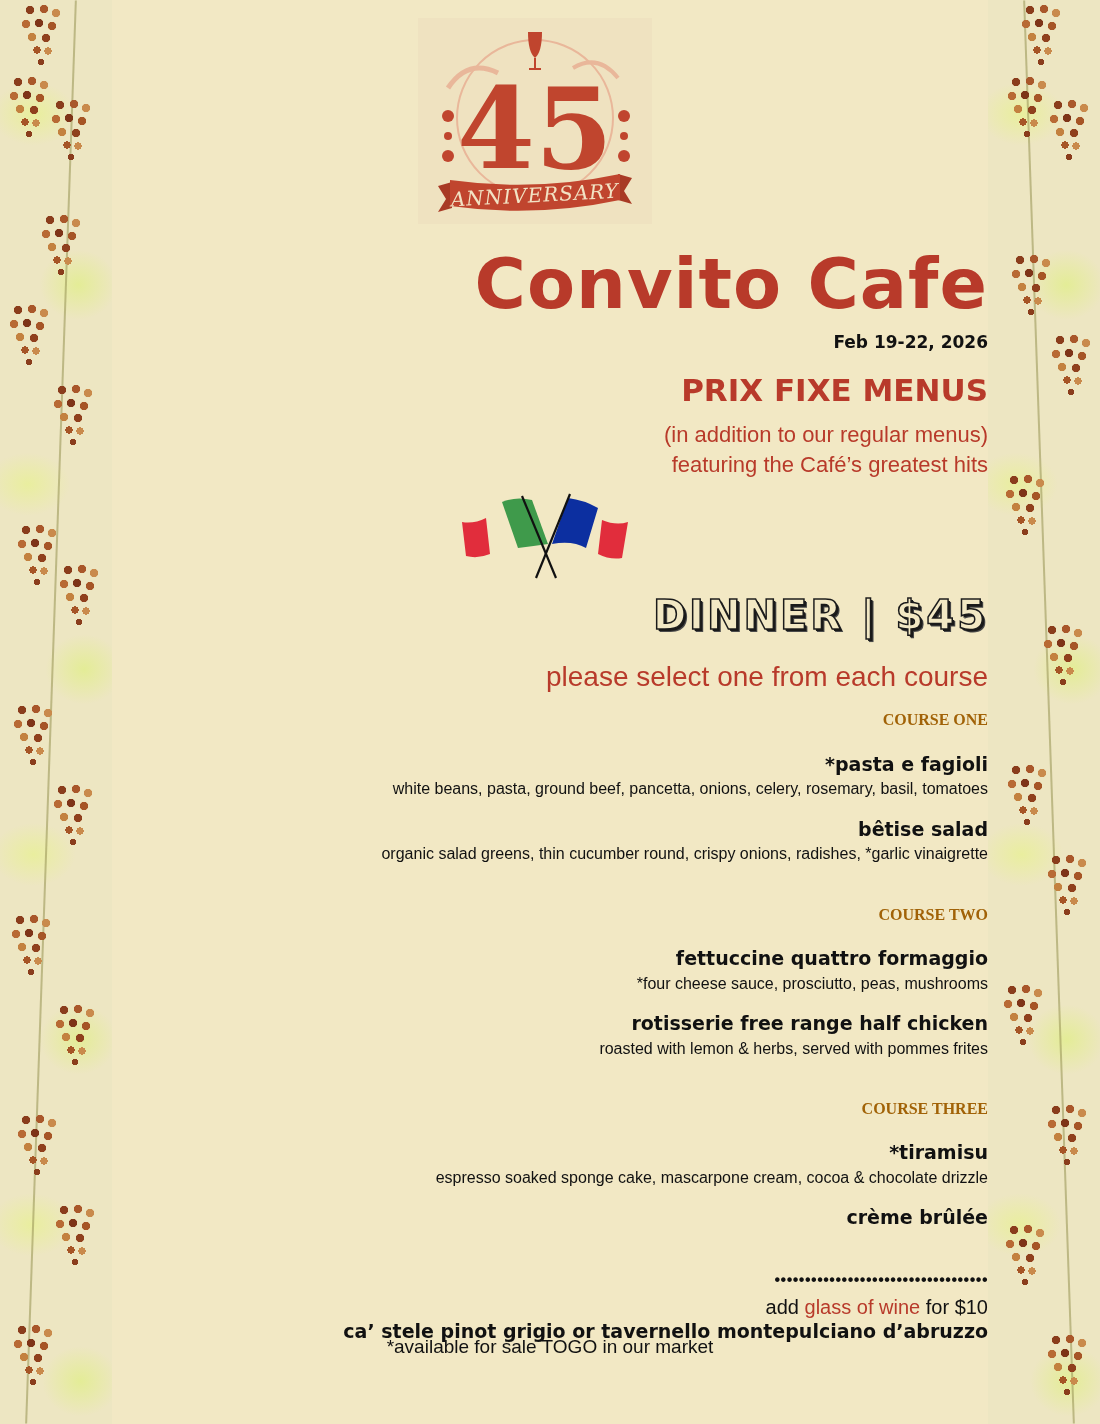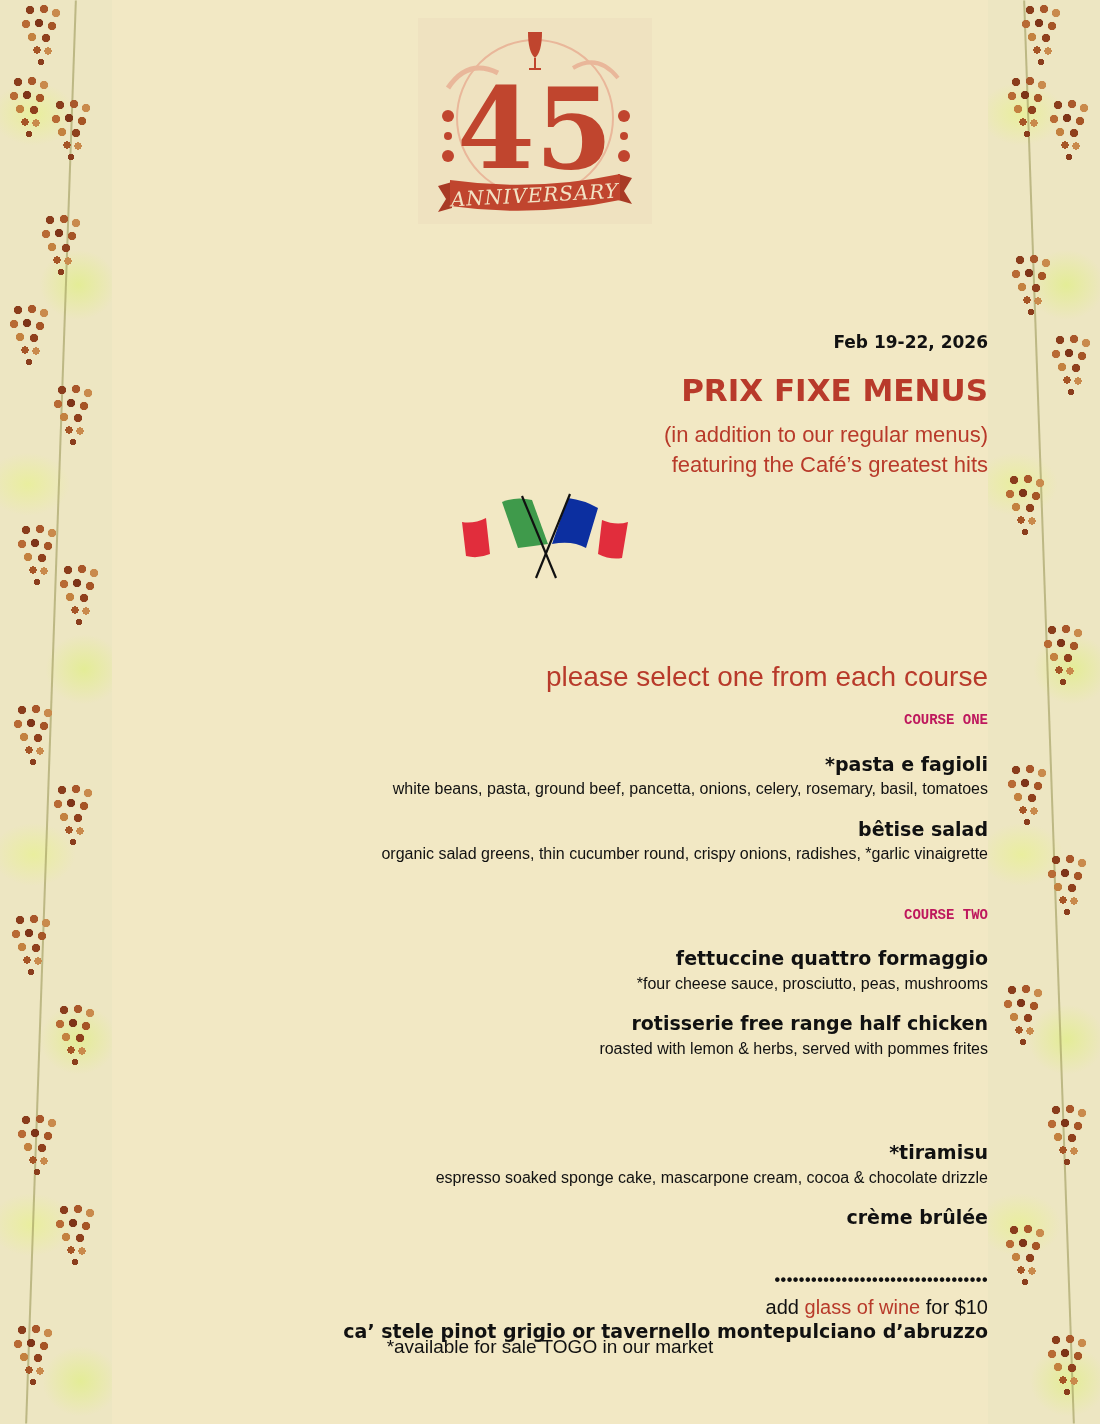--- a/index.html
+++ b/index.html
@@ -73,21 +73,21 @@
     font-family:"DejaVu Sans", sans-serif; font-weight:bold; font-size:40px; letter-spacing:3px;
     color:#f2e8c4; -webkit-text-stroke:1.5px #1a1a1a;
     text-shadow:2px 2px 0 #1a1a1a, 3px 3px 0 #4a4a4a;
     line-height:50px;
   }
   .select {
     position:absolute; left:0; width:876px; top:658px;
     font-size:28px; color:#b83a2a; line-height:38px;
   }
   .course-h {
-    font-family:Liberation Mono, monospace; font-weight:bold; font-size:14px; color:#be185d;
+    font-family:Liberation Serif, serif; font-weight:bold; font-size:16px; color:#a16207;
     line-height:24px; position:absolute; left:0; width:876px;
   }
   .dish {
     font-family:"DejaVu Sans", sans-serif; font-weight:bold; font-size:19px;
     line-height:26px; position:absolute; left:0; width:876px;
   }
   .desc {
     font-size:16px; line-height:26px; position:absolute; left:0; width:876px;
   }
   .dots {
@@ -160,52 +160,55 @@
       <circle cx="206" cy="138" r="6" fill="#c0452e"></circle>
       <text x="117" y="150" text-anchor="middle" font-family="DejaVu Serif, serif" font-weight="bold" font-size="112" fill="#c0452e">45</text>
 
       <path d="M20 168 l14 -4 l0 26 l-14 4 l8 -13z" fill="#a83a25"></path>
       <path d="M214 160 l-14 -4 l0 26 l14 4 l-8 -13z" fill="#a83a25"></path>
       <path d="M32 162 q85 12 170 -6 l0 26 q-85 18 -170 6z" fill="#c0452e"></path>
       <text x="117" y="184" text-anchor="middle" font-family="DejaVu Serif, serif" font-style="italic" font-size="20" fill="#f2e3c4" letter-spacing="1" transform="rotate(-3 117 180)">ANNIVERSARY</text>
     </svg>
   </div>
 
+  <div class="title">Convito Cafe</div>
   <div class="dates">Feb 19-22, 2026</div>
   <div class="prix">PRIX FIXE MENUS</div>
   <div class="feat">
     <div>(in addition to our regular menus)</div>
     <div>featuring the Café’s greatest hits</div>
   </div>
 
   <div class="flags">
     <svg width="200" height="90" viewBox="0 0 200 90">
       <path d="M10 32 q12 2 24 -4 l4 36 q-12 5 -24 2z" fill="#e12d3c"></path>
       <path d="M50 12 q14 -6 30 -2 l16 44 q-14 2 -30 4z" fill="#3f9a4b"></path>
       <path d="M116 8 q16 2 30 10 l-12 40 q-14 -8 -34 -4z" fill="#0c2fa0"></path>
       <path d="M150 30 q14 6 26 2 l-6 36 q-12 2 -24 -4z" fill="#e12d3c"></path>
       <line x1="70" y1="6" x2="104" y2="88" stroke="#111" stroke-width="2.2"></line>
       <line x1="118" y1="4" x2="84" y2="88" stroke="#111" stroke-width="2.2"></line>
     </svg>
   </div>
 
+  <div class="dinner">DINNER | $45</div>
   <div class="select">please select one from each course</div>
 
   <div class="course-h" style="top:708px;">COURSE ONE</div>
   <div class="dish" style="top:751px;">*pasta e fagioli</div>
   <div class="desc" style="top:776px;">white beans, pasta, ground beef, pancetta, onions, celery, rosemary, basil, tomatoes</div>
   <div class="dish" style="top:816px;">bêtise salad</div>
   <div class="desc" style="top:841px;">organic salad greens, thin cucumber round, crispy onions, radishes, *garlic vinaigrette</div>
 
   <div class="course-h" style="top:903px;">COURSE TWO</div>
   <div class="dish" style="top:945px;">fettuccine quattro formaggio</div>
   <div class="desc" style="top:971px;">*four cheese sauce, prosciutto, peas, mushrooms</div>
   <div class="dish" style="top:1010px;">rotisserie free range half chicken</div>
   <div class="desc" style="top:1036px;">roasted with lemon &amp; herbs, served with pommes frites</div>
 
+  <div class="course-h" style="top:1097px;">COURSE THREE</div>
   <div class="dish" style="top:1139px;">*tiramisu</div>
   <div class="desc" style="top:1165px;">espresso soaked sponge cake, mascarpone cream, cocoa &amp; chocolate drizzle</div>
   <div class="dish" style="top:1204px;">crème brûlée</div>
 
   <div class="dots">•••••••••••••••••••••••••••••••••••</div>
   <div class="wine-add">
     <span>add </span><span class="red">glass of wine</span><span> for $10</span>
   </div>
   <div class="wine-names">ca’ stele pinot grigio or tavernello montepulciano d’abruzzo</div>
 

